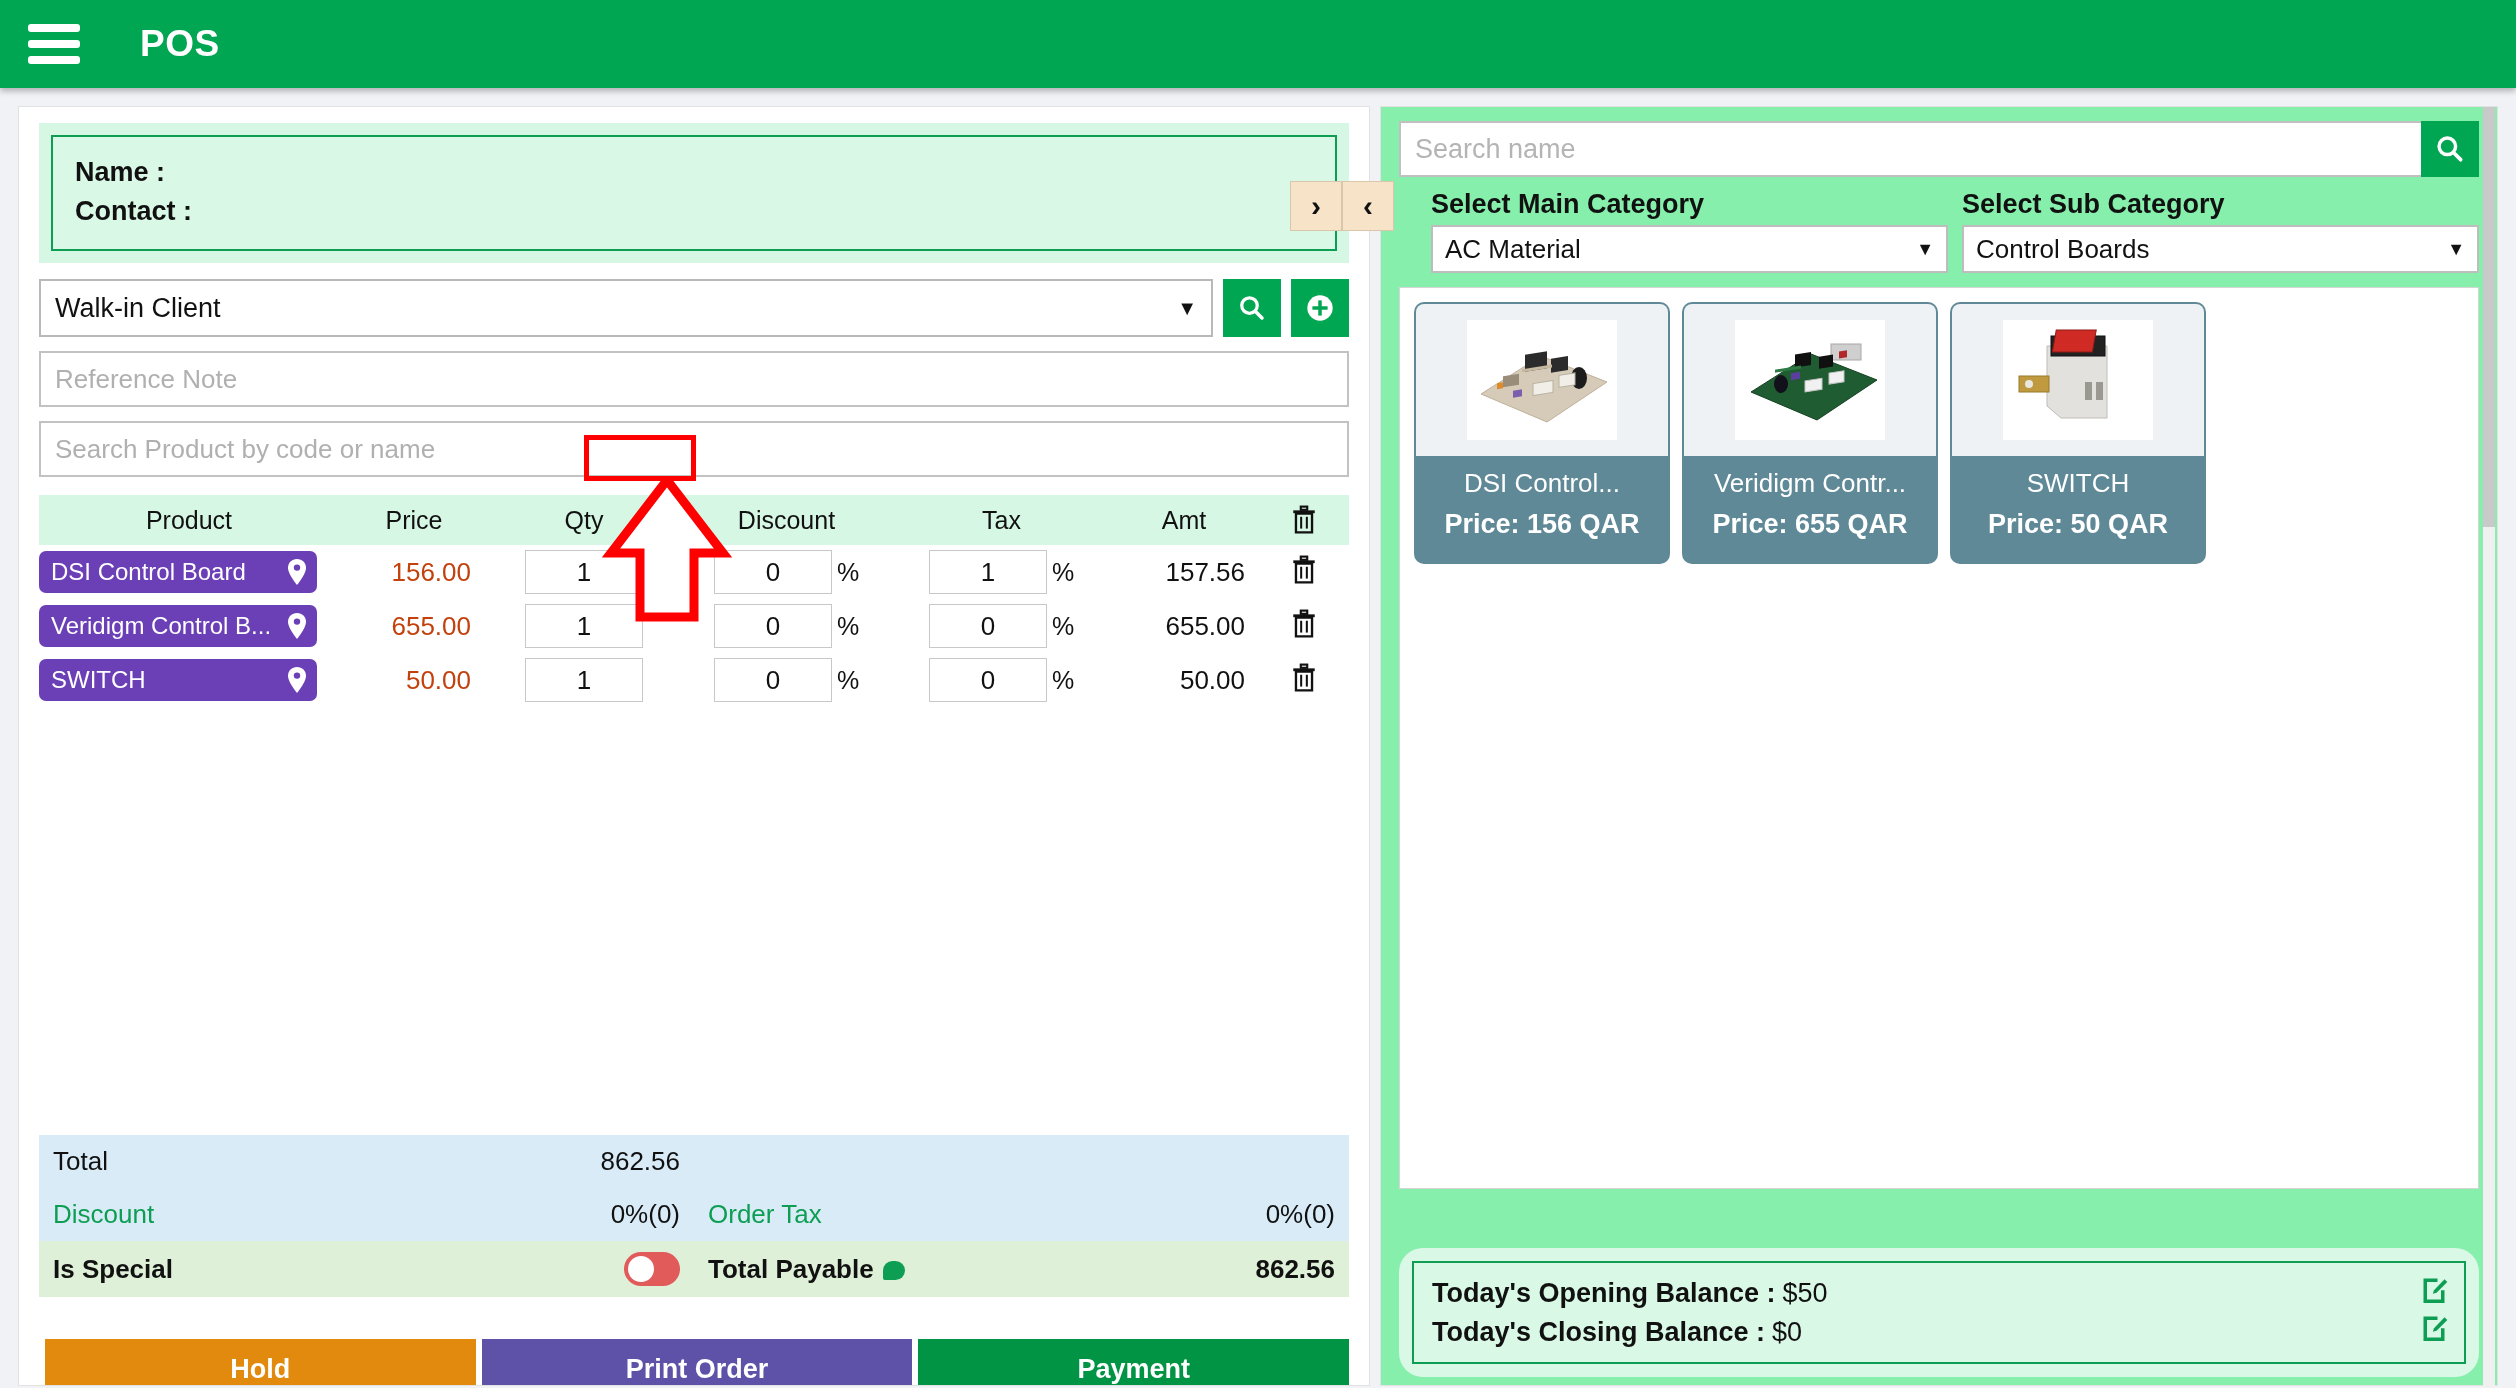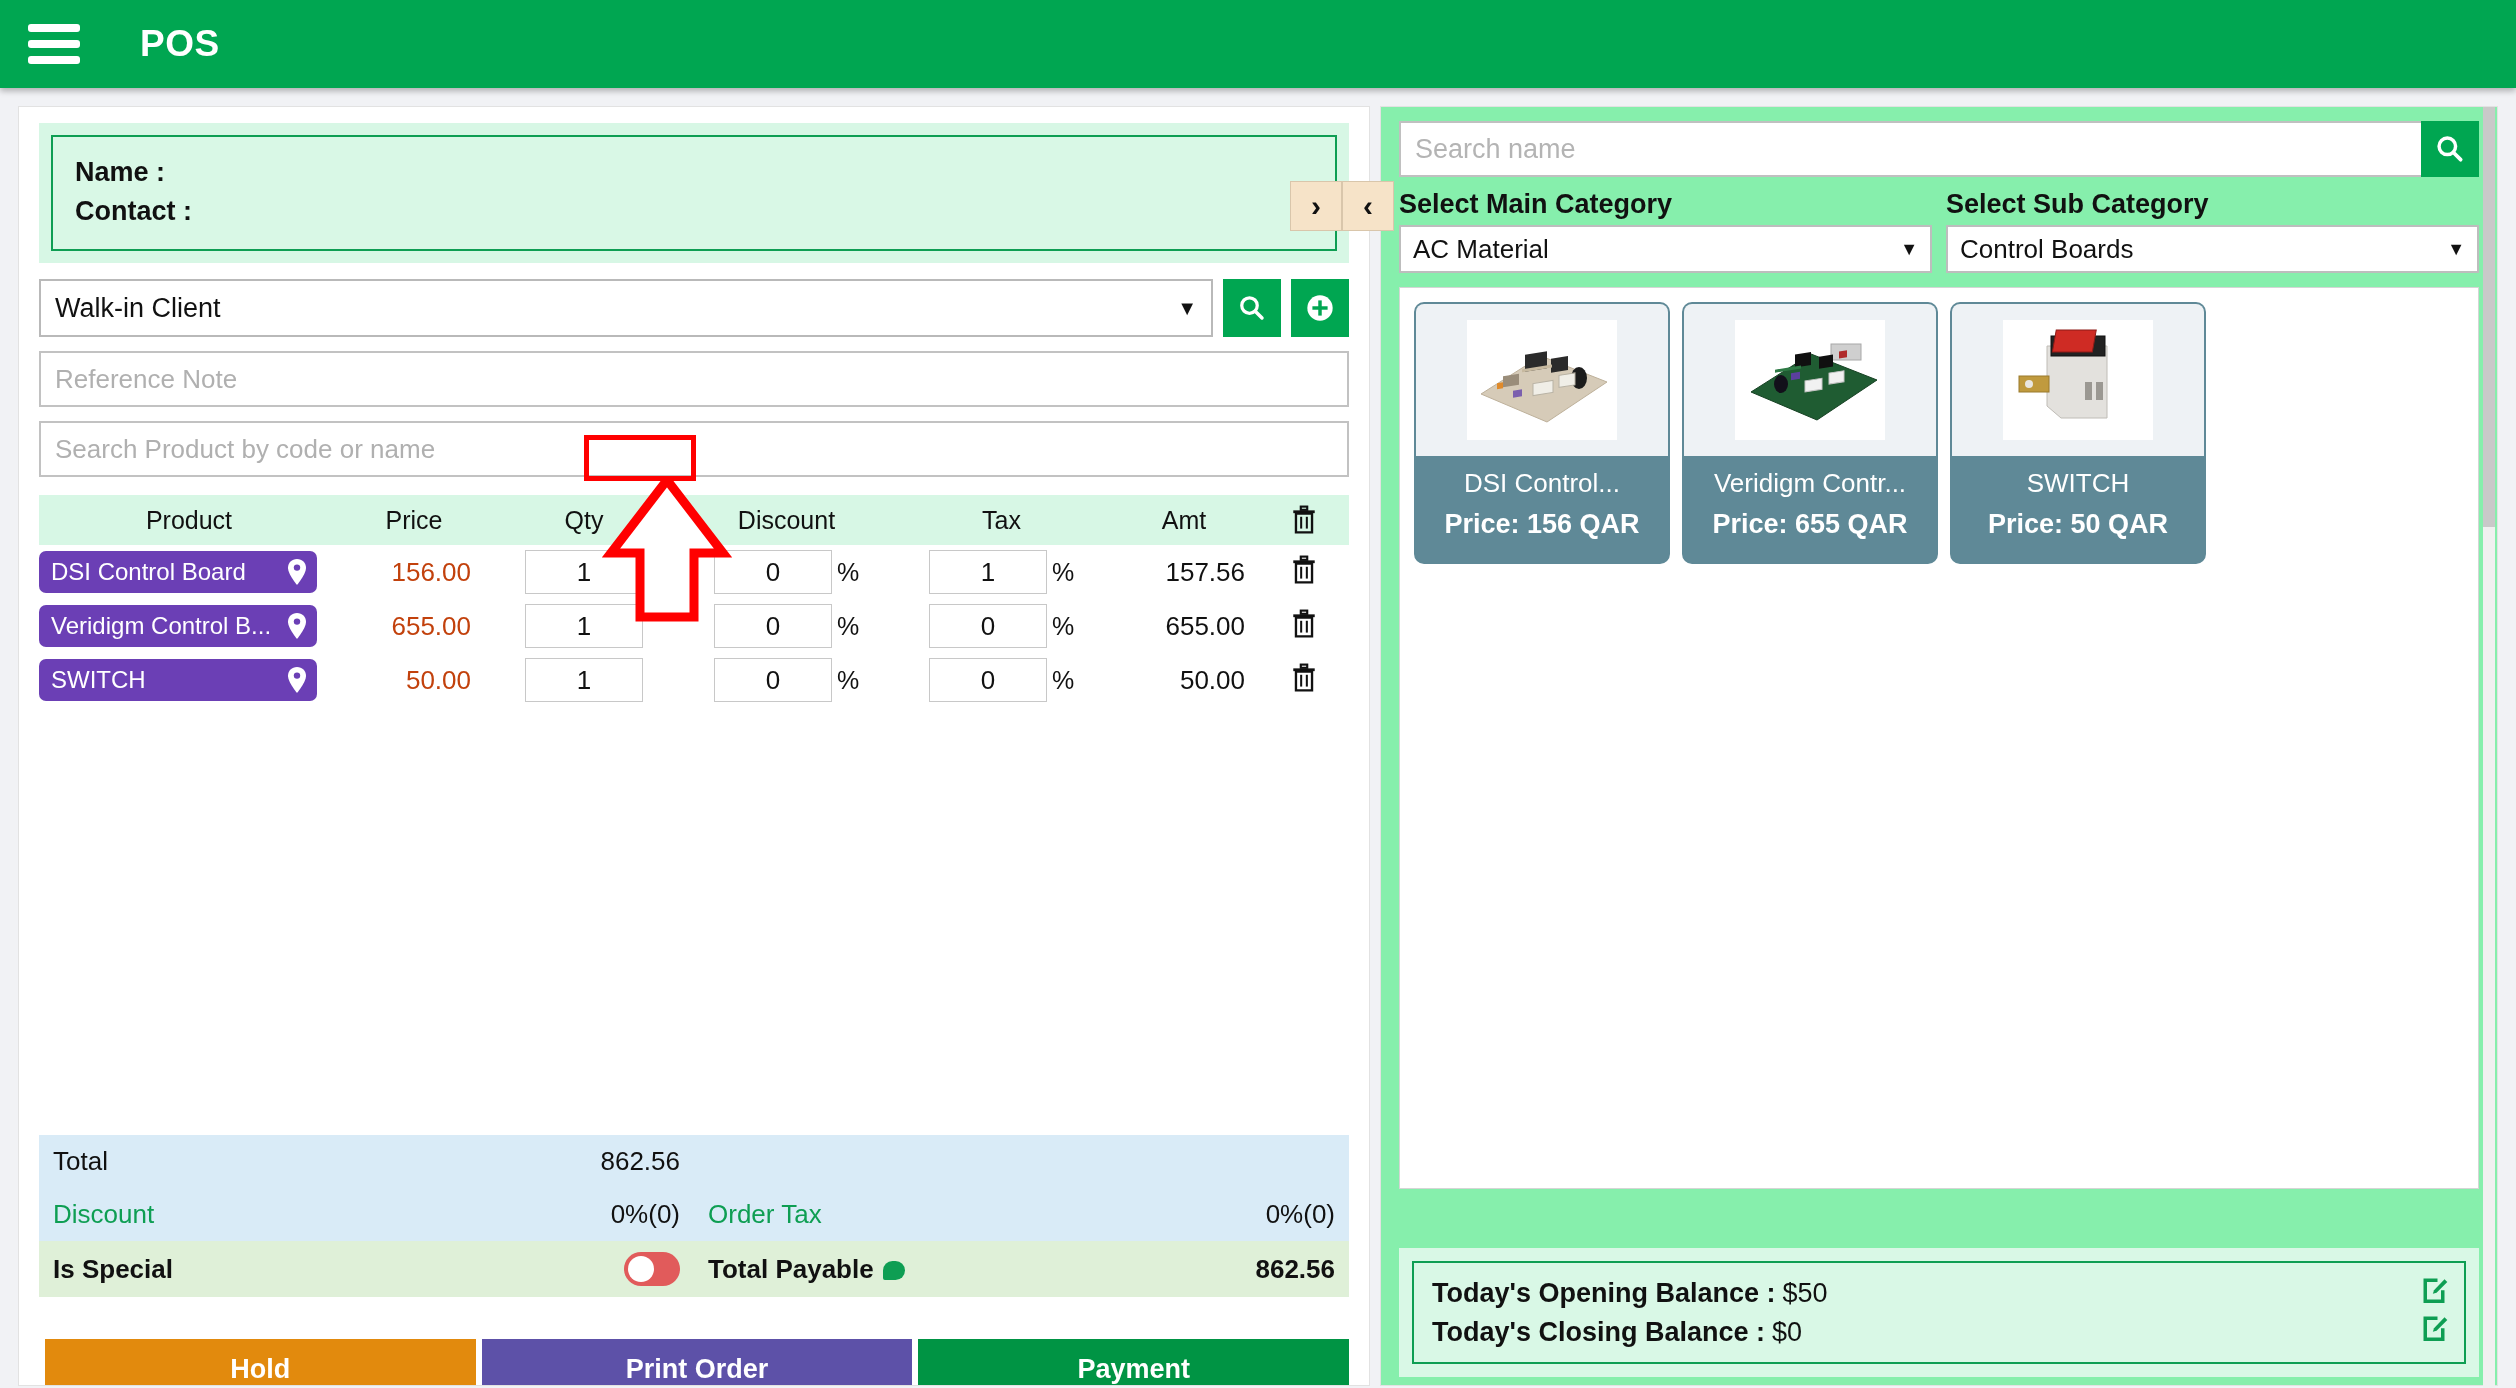--- a/index.html
+++ b/index.html
@@ -149,21 +149,21 @@
   .search-row input {
     flex: 1; height: 56px; border: 2px solid #c0c0c0; border-right: none; background: #fff;
     padding: 0 14px; font-size: 27px; color: #111; font-family: "Liberation Sans", sans-serif;
   }
   .search-row input::placeholder { color: #b4b4b4; }
   .search-row button {
     width: 58px; height: 56px; background: #00a651; border: none; cursor: pointer;
     display: flex; align-items: center; justify-content: center;
   }
 
-  .cat-row { display: flex; gap: 14px; margin-top: 12px; }
+  .cat-row { display: flex; gap: 14px; margin-top: 12px; margin-left: 32px; }
   .cat-col { flex: 1; }
   .cat-label { font-size: 27px; font-weight: bold; color: #111; margin-bottom: 5px; }
   .cat-select {
     width: 100%; height: 48px; border: 2px solid #bdbdbd; background: #fff;
     display: flex; align-items: center; padding: 0 12px; position: relative;
     font-size: 26px; color: #111; cursor: pointer;
   }
   .cat-select .caret { position: absolute; right: 12px; font-size: 18px; }
 
   .products-area {
@@ -177,21 +177,21 @@
   .pcard .thumb {
     height: 152px; background: #eef2f5; display: flex; align-items: center; justify-content: center;
     overflow: hidden;
   }
   .pcard .thumb svg { display: block; }
   .pcard .pname { color: #fff; font-size: 26px; text-align: center; padding-top: 12px; }
   .pcard .pprice { color: #fff; font-size: 27px; font-weight: bold; text-align: center; padding-top: 10px; }
 
   .balance-box {
     position: absolute; left: 18px; right: 18px; bottom: 8px;
-    background: #d9f8e6; padding: 13px;
+    background: #d9f8e6; padding: 13px; border-radius: 24px;
   }
   .balance-inner { border: 2px solid #0e9e53; padding: 11px 18px; position: relative; }
   .bal-line { font-size: 27px; font-weight: bold; color: #111; line-height: 1.42;
     display: flex; align-items: center; }
   .bal-line .val { font-weight: normal; margin-left: 7px; }
   .bal-edit { position: absolute; right: 16px; width: 28px; height: 28px; cursor: pointer; }
   .bal-edit.e1 { top: 12px; }
   .bal-edit.e2 { top: 50px; }
 
   .right-scrollbar { position: absolute; right: 2px; top: 0; width: 12px; height: 1300px; background: #f0f0f0; }

